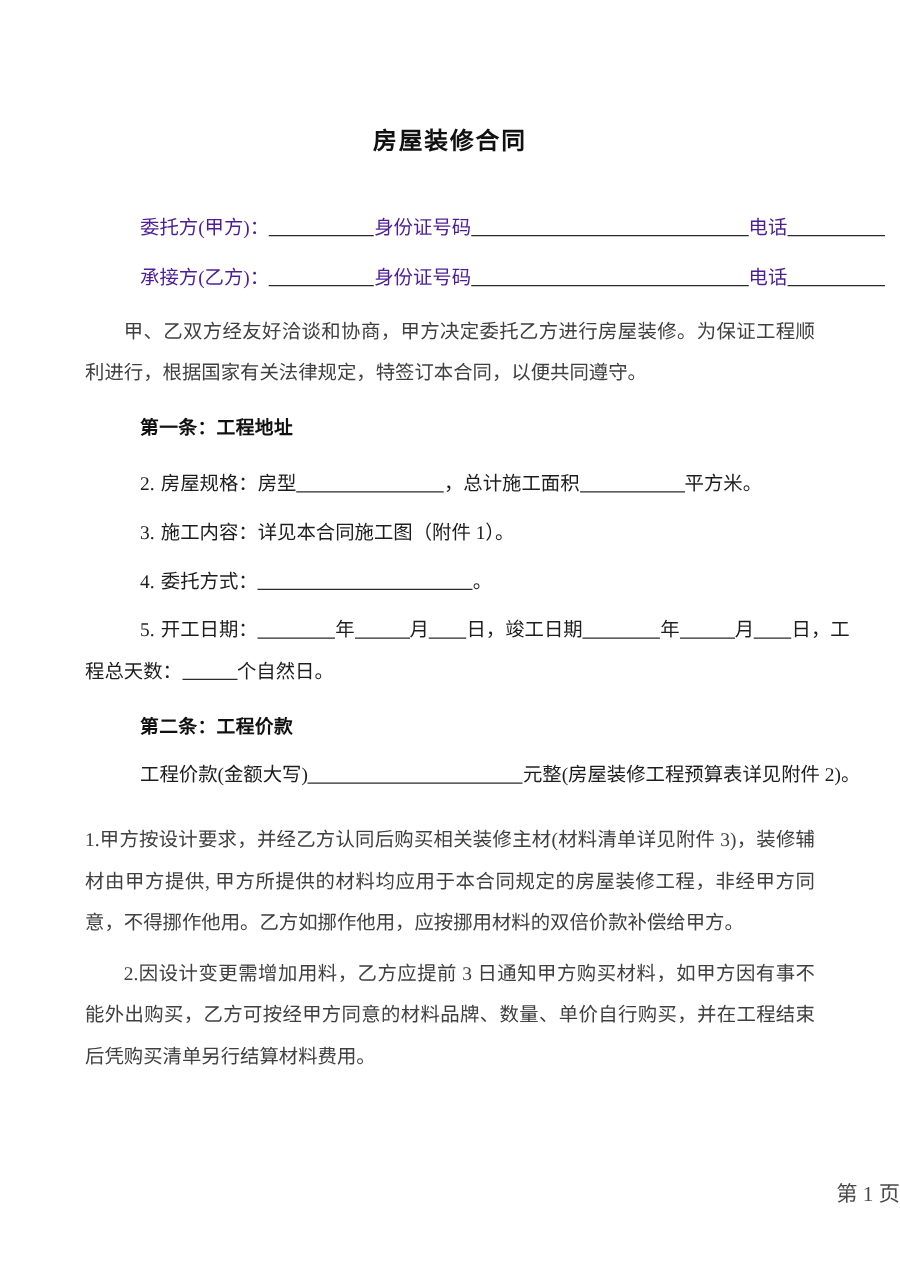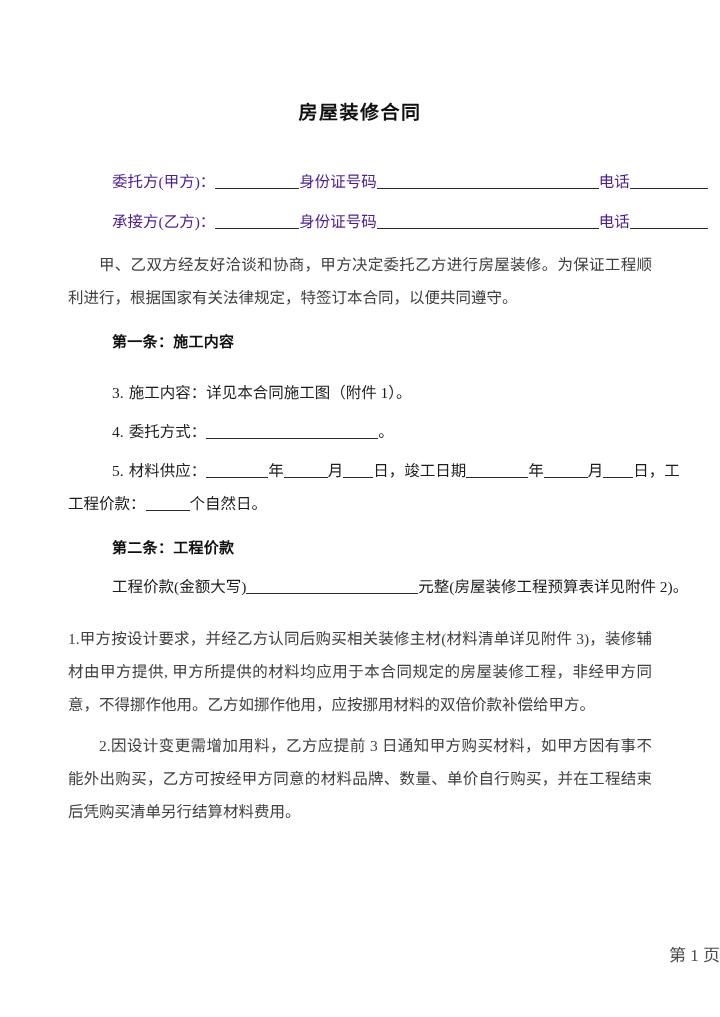--- a/index.html
+++ b/index.html
@@ -141,48 +141,51 @@
       <div class="party-line">
         <span>承接方(乙方)：</span><span class="blank b-l"></span><span>身份证号码</span><span class="blank b-3xl"></span><span>电话</span><span class="blank b-phone"></span>
       </div>
 
       <div class="gap-a"></div>
 
       <p class="para">甲、乙双方经友好洽谈和协商，甲方决定委托乙方进行房屋装修。为保证工程顺利进行，根据国家有关法律规定，特签订本合同，以便共同遵守。</p>
 
       <div class="gap-c"></div>
 
-      <div class="sec-head">第一条：施工内容</div>
-
-      <div class="gap-b"></div>
-
-
-      <div class="gap-b"></div>
-
+      <div class="sec-head">第一条：工程地址</div>
+
+      <div class="gap-b"></div>
+
+
+      <div class="gap-b"></div>
+
+      <div class="item">
+        <span class="num">2.</span><span>房屋规格：房型</span><span class="blank b-xl"></span><span>，总计施工面积</span><span class="blank b-l"></span><span>平方米。</span>
+      </div>
 
       <div class="gap-b"></div>
 
       <div class="item">
         <span class="num">3.</span><span>施工内容：详见本合同施工图（附件 1）。</span>
       </div>
 
       <div class="gap-b"></div>
 
       <div class="item">
         <span class="num">4.</span><span>委托方式：</span><span class="blank b-2xl"></span><span>。</span>
       </div>
 
       <div class="gap-b"></div>
 
       <div class="item">
-        <span class="num">5.</span><span>材料供应：</span><span class="blank b-m"></span><span>年</span><span class="blank b-s"></span><span>月</span><span class="blank b-xs"></span><span>日，</span><span>竣工日期</span><span class="blank b-m"></span><span>年</span><span class="blank b-s"></span><span>月</span><span class="blank b-xs"></span><span>日，工</span>
+        <span class="num">5.</span><span>开工日期：</span><span class="blank b-m"></span><span>年</span><span class="blank b-s"></span><span>月</span><span class="blank b-xs"></span><span>日，</span><span>竣工日期</span><span class="blank b-m"></span><span>年</span><span class="blank b-s"></span><span>月</span><span class="blank b-xs"></span><span>日，工</span>
       </div>
 
       <div class="item" style="padding-left:0;">
-        <span>工程价款：</span><span class="blank b-s"></span><span>个自然日。</span>
+        <span>程总天数：</span><span class="blank b-s"></span><span>个自然日。</span>
       </div>
 
       <div class="gap-c"></div>
 
       <div class="sec-head">第二条：工程价款</div>
 
       <div class="gap-b"></div>
 
       <div class="item">
         <span>工程价款(金额大写)</span><span class="blank b-2xl"></span><span>元整(房屋装修工程预算表详见附件 2)。</span>

